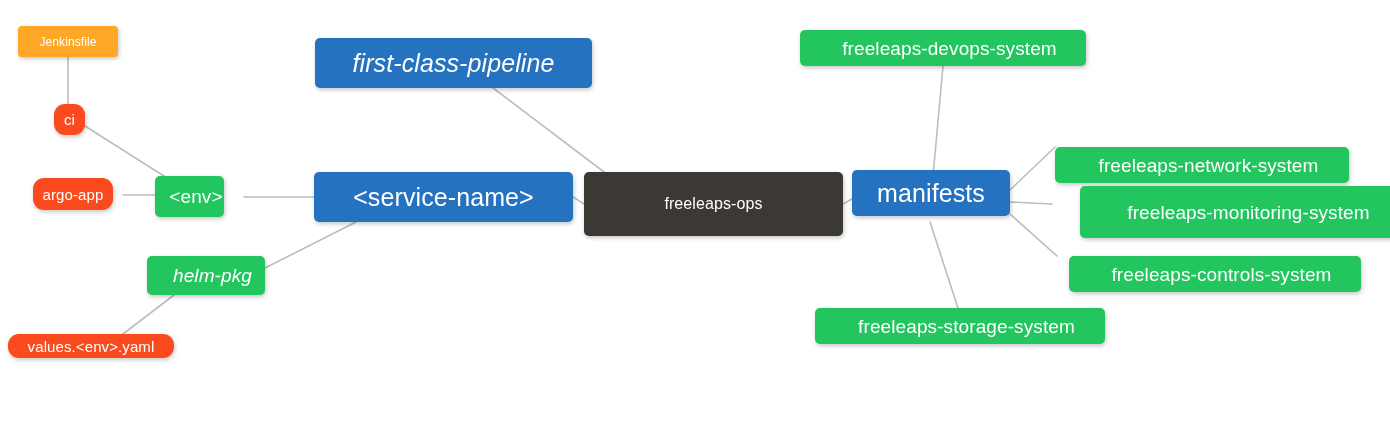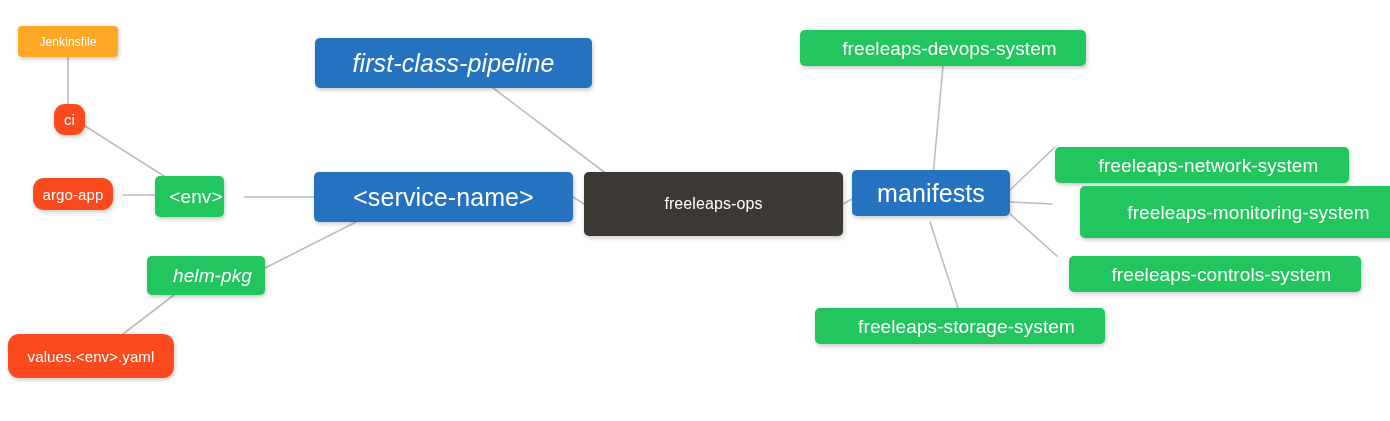--- a/index.html
+++ b/index.html
@@ -101,21 +101,21 @@
       </div>
       <div class="node tier-2 c-green" style="left: 147px; top: 256px; width: 118px; height: 39px; background: rgb(34, 197, 94); font-style: italic;">
         <span>helm-pkg</span>
       </div>
       <div class="node tier-3 c-red" style="left: 54px; top: 104px; width: 31px; height: 31px; background: rgb(251, 75, 30);">
         <span>ci</span>
       </div>
       <div class="node tier-3 c-red" style="left: 33px; top: 178px; width: 80px; height: 32px; background: rgb(251, 75, 30);">
         <span>argo-app</span>
       </div>
-      <div class="node tier-3 c-red" style="left: 8px; top: 334px; width: 166px; height: 44px; background: rgb(251, 75, 30);">
+      <div class="node tier-3 c-red" style="left: 8px; top: 334px; width: 166px; height: 24px; background: rgb(251, 75, 30);">
         <span>values.&lt;env&gt;.yaml</span>
       </div>
       <div class="node tier-4 c-orange" style="left: 18px; top: 26px; width: 100px; height: 31px; background: rgb(255, 167, 38);">
         <span>Jenkinsfile</span>
       </div>
       <div class="node tier-2 c-green" style="left: 800px; top: 30px; width: 286px; height: 36px; background: rgb(34, 197, 94);">
         <span>freeleaps-devops-system</span>
       </div>
       <div class="node tier-2 c-green" style="left: 1055px; top: 111px; width: 294px; height: 36px; background: rgb(34, 197, 94); margin-top: 36px;">
         <span>freeleaps-network-system</span>

